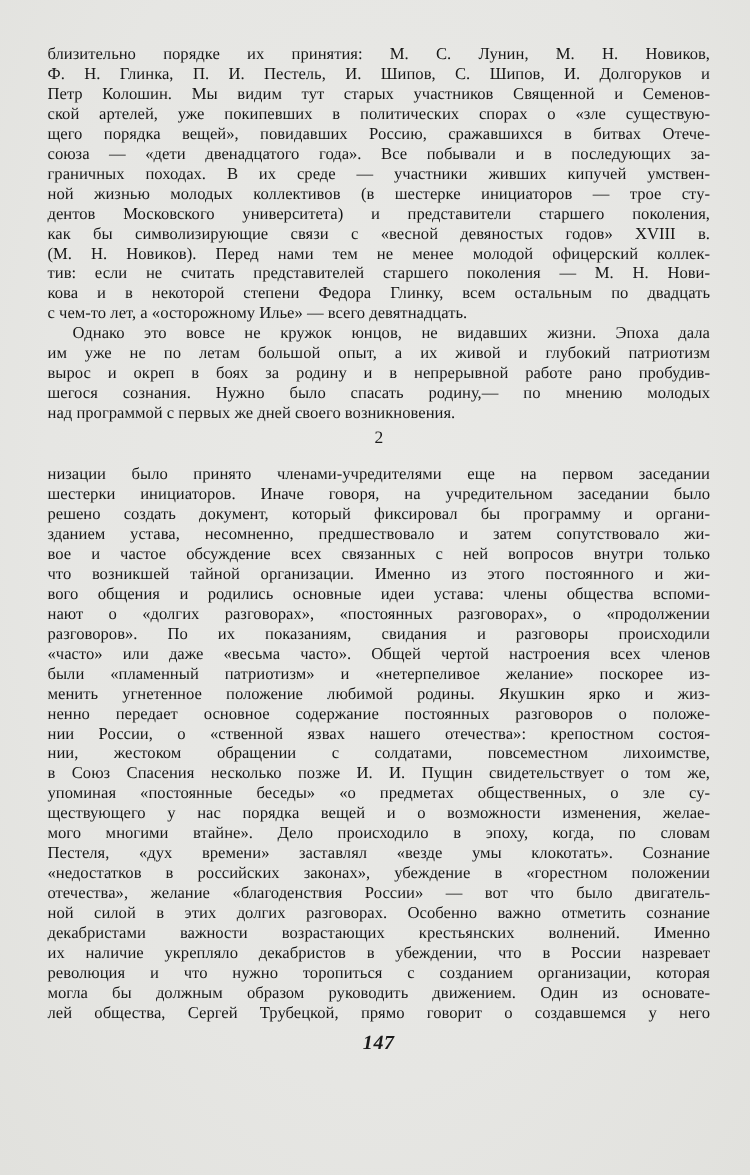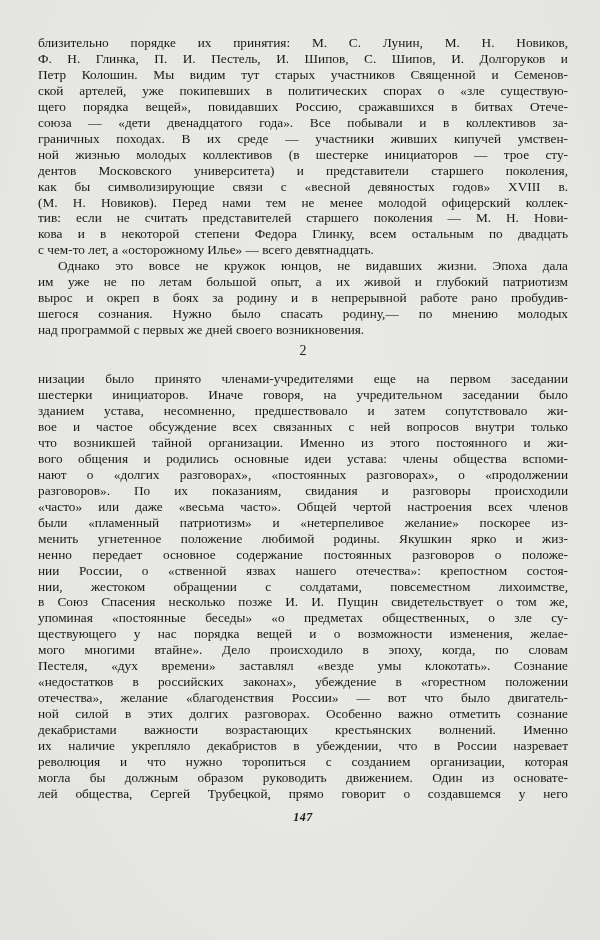--- a/index.html
+++ b/index.html
@@ -46,57 +46,58 @@
     line-height: 17px;
     color: #1a1a1a;
   }
   .folio {
     width: 530px;
     margin-top: 8px;
     text-align: center;
     text-align-last: center;
     font-style: italic;
     font-weight: bold;
-    font-size: 12px;
+    font-size: 16px;
     letter-spacing: 0.5px;
     color: #1a1a1a;
   }
 </style>
 </head>
 <body>
 
 <div class="page">
   <div class="text-block">
       <div class="paragraph">
         <div class="line">близительно порядке их принятия: М. С. Лунин, М. Н. Новиков,</div>
         <div class="line">Ф. Н. Глинка, П. И. Пестель, И. Шипов, С. Шипов, И. Долгоруков и</div>
         <div class="line">Петр Колошин. Мы видим тут старых участников Священной и Семенов-</div>
         <div class="line">ской артелей, уже покипевших в политических спорах о «зле существую-</div>
         <div class="line">щего порядка вещей», повидавших Россию, сражавшихся в битвах Отече-</div>
-        <div class="line">союза — «дети двенадцатого года». Все побывали и в коллективов за-</div>
+        <div class="line">союза — «дети двенадцатого года». Все побывали и в последующих за-</div>
         <div class="line">граничных походах. В их среде — участники живших кипучей умствен-</div>
         <div class="line">ной жизнью молодых коллективов (в шестерке инициаторов — трое сту-</div>
         <div class="line">дентов Московского университета) и представители старшего поколения,</div>
         <div class="line">как бы символизирующие связи с «весной девяностых годов» XVIII в.</div>
         <div class="line">(М. Н. Новиков). Перед нами тем не менее молодой офицерский коллек-</div>
         <div class="line">тив: если не считать представителей старшего поколения — М. Н. Нови-</div>
         <div class="line">кова и в некоторой степени Федора Глинку, всем остальным по двадцать</div>
         <div class="line para-end">с чем-то лет, а «осторожному Илье» — всего девятнадцать.</div>
       </div>
       <div class="paragraph">
         <div class="line indent">Однако это вовсе не кружок юнцов, не видавших жизни. Эпоха дала</div>
         <div class="line">им уже не по летам большой опыт, а их живой и глубокий патриотизм</div>
         <div class="line">вырос и окреп в боях за родину и в непрерывной работе рано пробудив-</div>
         <div class="line">шегося сознания. Нужно было спасать родину,— по мнению молодых</div>
         <div class="line para-end">над программой с первых же дней своего возникновения.</div>
       </div>
       <div class="section-heading">2</div>
       <div class="paragraph">
         <div class="line">низации было принято членами-учредителями еще на первом заседании</div>
         <div class="line">шестерки инициаторов. Иначе говоря, на учредительном заседании было</div>
+        <div class="line">решено создать документ, который фиксировал бы программу и органи-</div>
         <div class="line">зданием устава, несомненно, предшествовало и затем сопутствовало жи-</div>
         <div class="line">вое и частое обсуждение всех связанных с ней вопросов внутри только</div>
         <div class="line">что возникшей тайной организации. Именно из этого постоянного и жи-</div>
         <div class="line">вого общения и родились основные идеи устава: члены общества вспоми-</div>
         <div class="line">нают о «долгих разговорах», «постоянных разговорах», о «продолжении</div>
         <div class="line">разговоров». По их показаниям, свидания и разговоры происходили</div>
         <div class="line">«часто» или даже «весьма часто». Общей чертой настроения всех членов</div>
         <div class="line">были «пламенный патриотизм» и «нетерпеливое желание» поскорее из-</div>
         <div class="line">менить угнетенное положение любимой родины. Якушкин ярко и жиз-</div>
         <div class="line">ненно передает основное содержание постоянных разговоров о положе-</div>

